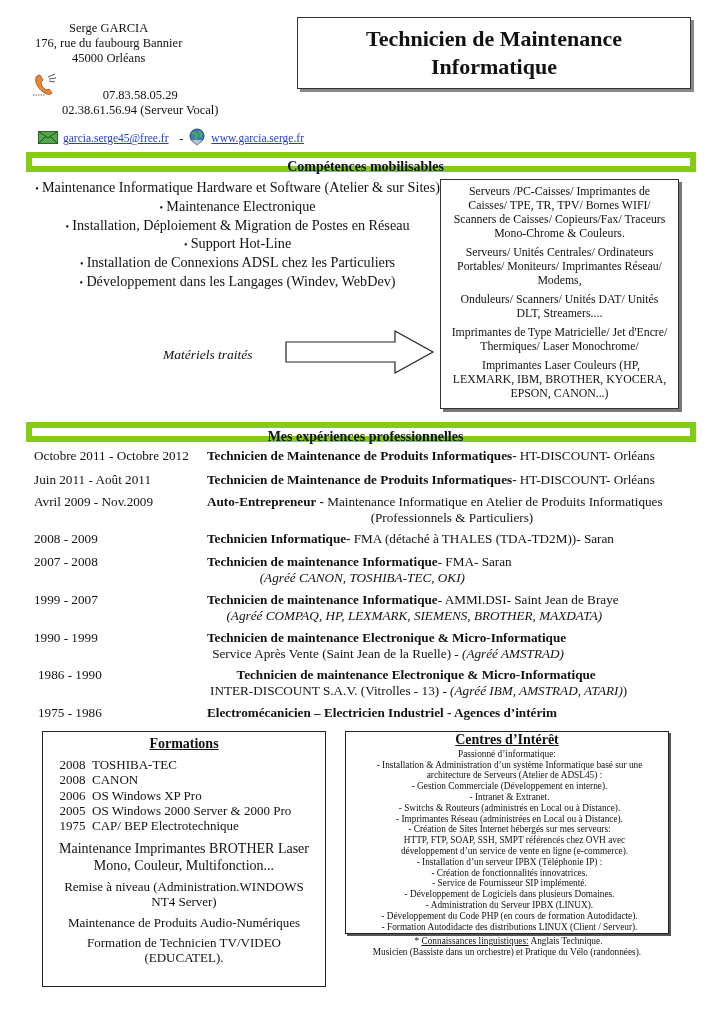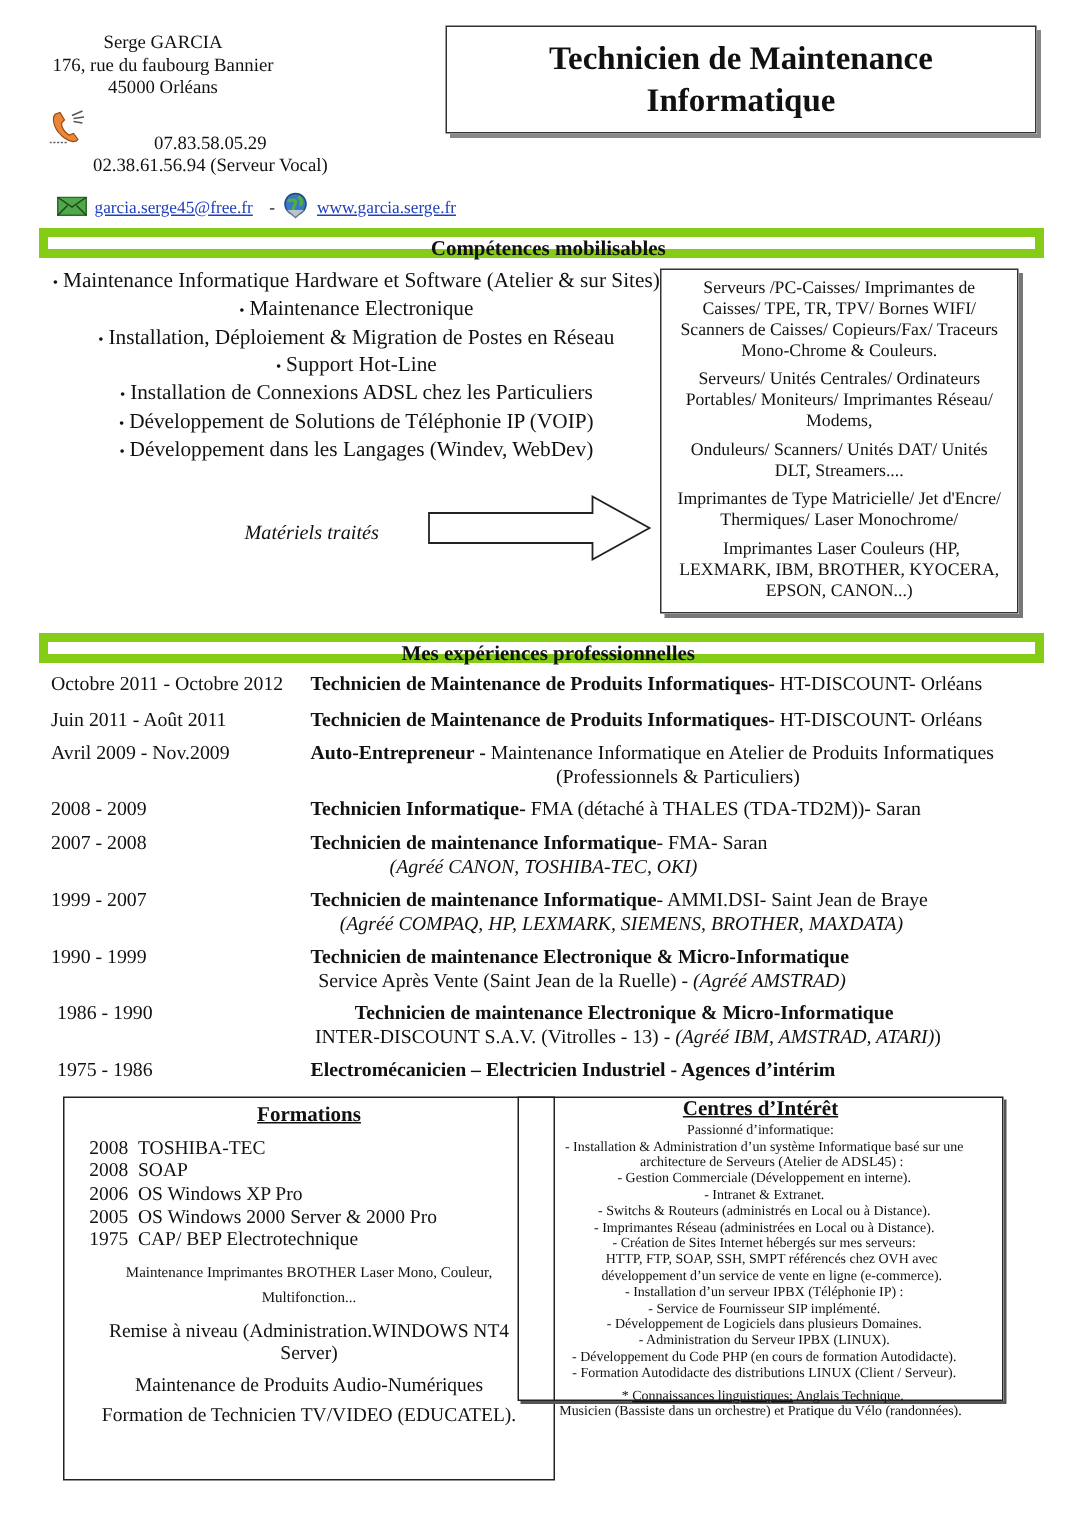--- a/index.html
+++ b/index.html
@@ -16,21 +16,21 @@
   .skills { left: 32px; top: 179px; font-size: 14.2px; line-height: 16.8px; }
   .skills div { white-space: nowrap; }
   .skills .dot { display: inline-block; width: 10px; font-size: 10px; }
   .mat-box { left: 440px; top: 179px; width: 239px; height: 230px; border: 1px solid #333;
              box-shadow: 3px 3px 0 #777; box-sizing: border-box; padding: 4px 8px; font-size: 11.8px; line-height: 14px; }
   .mat-box p { margin: 0 0 5px 0; }
   .mat-label { left: 163px; top: 347px; font-style: italic; font-size: 13.5px; }
   .exp { left: 34px; font-size: 13.2px; line-height: 16px; white-space: nowrap; }
   .exp-col2 { position: absolute; left: 173px; top: 0; }
   .sub { display: block; }
-  .form-box { left: 42px; top: 731px; width: 328px; height: 256px; border: 1px solid #222; box-sizing: border-box;
+  .form-box { left: 42px; top: 731px; width: 284px; height: 256px; border: 1px solid #222; box-sizing: border-box;
               padding: 4px 10px; font-size: 13px; line-height: 15.2px; }
   .form-box .h { font-weight: bold; text-decoration: underline; font-size: 14px; margin-bottom: 6px; }
   .form-row { display: flex; }
   .form-row .y { width: 39px; }
   .form-box p { margin: 5px 0 0 0; }
   .ci-box { left: 345px; top: 731px; width: 324px; height: 203px; border: 1px solid #222; box-sizing: border-box;
             box-shadow: 2px 2px 0 #555; padding: 3px 9px; font-size: 9.3px; line-height: 10.8px; }
   .ci-box .h { font-weight: bold; text-decoration: underline; font-size: 14px; margin-bottom: 3px; }
   .ci-item { padding-left: 5px; white-space: nowrap; }
   .ci-cont { padding-left: 15px; white-space: nowrap; }
@@ -82,21 +82,20 @@
 </div>
 
 <div class="abs section-bar" style="top:152px;">Compétences mobilisables</div>
 
 <div class="abs skills">
   <div><span class="dot">•</span><span>Maintenance Informatique Hardware et Software (Atelier &amp; sur Sites)</span></div>
   <div><span class="dot">•</span><span>Maintenance Electronique</span></div>
   <div><span class="dot">•</span><span>Installation, Déploiement &amp; Migration de Postes en Réseau</span></div>
   <div><span class="dot">•</span><span>Support Hot-Line</span></div>
   <div><span class="dot">•</span><span>Installation de Connexions ADSL chez les Particuliers</span></div>
-  <div><span class="dot">•</span><span>Développement de Solutions de Téléphonie IP (VOIP)</span></div>
   <div><span class="dot">•</span><span>Développement dans les Langages (Windev, WebDev)</span></div>
 </div>
 
 <div class="abs mat-label">Matériels traités</div>
 <div class="abs" style="left:285px; top:330px;">
   <svg width="150" height="44" viewBox="0 0 150 44">
     <path d="M1 12 L110 12 L110 1 L148 22 L110 43 L110 32 L1 32 Z" fill="#fff" stroke="#222" stroke-width="1.2"></path>
   </svg>
 </div>
 
@@ -153,53 +152,54 @@
 </div>
 
 <div class="abs form-box">
   <div class="h">Formations</div>
   <div class="form-row">
       <span class="y">2008</span>
       <span>TOSHIBA-TEC</span>
     </div>
   <div class="form-row">
       <span class="y">2008</span>
-      <span>SOAP</span>
+      <span>CANON</span>
     </div>
   <div class="form-row">
       <span class="y">2006</span>
       <span>OS Windows XP Pro</span>
     </div>
   <div class="form-row">
       <span class="y">2005</span>
       <span>OS Windows 2000 Server &amp; 2000 Pro</span>
     </div>
   <div class="form-row">
       <span class="y">1975</span>
       <span>CAP/ BEP Electrotechnique</span>
     </div>
-  <p style="font-size:10px; line-height:17px; margin-top:7px;">Maintenance Imprimantes BROTHER Laser Mono, Couleur, Multifonction...</p>
+  <p style="font-size:14px; line-height:17px; margin-top:7px;">Maintenance Imprimantes BROTHER Laser Mono, Couleur, Multifonction...</p>
   <p>Remise à niveau (Administration.WINDOWS NT4 Server)</p>
   <p>Maintenance de Produits Audio-Numériques</p>
   <p>Formation de Technicien TV/VIDEO (EDUCATEL).</p>
 </div>
 
 <div class="abs ci-box">
   <div class="h">Centres d’Intérêt</div>
   <div>Passionné d’informatique:</div>
   <div class="ci-item">- Installation &amp; Administration d’un système Informatique basé sur une</div>
   <div class="ci-cont">architecture de Serveurs  (Atelier de ADSL45) :</div>
   <div class="ci-item">- Gestion Commerciale (Développement en interne).</div>
   <div class="ci-item">- Intranet &amp; Extranet.</div>
   <div class="ci-item">- Switchs &amp; Routeurs (administrés en Local ou à Distance).</div>
   <div class="ci-item">- Imprimantes Réseau (administrées en Local ou à Distance).</div>
   <div class="ci-item">- Création de Sites Internet hébergés sur mes serveurs:</div>
   <div class="ci-cont">HTTP, FTP, SOAP, SSH, SMPT référencés chez OVH  avec</div>
   <div class="ci-cont">développement d’un service de vente en ligne (e-commerce).</div>
   <div class="ci-item">- Installation d’un serveur IPBX (Téléphonie IP) :</div>
+  <div class="ci-item">- Création de fonctionnalités innovatrices.</div>
   <div class="ci-item">- Service de Fournisseur SIP implémenté.</div>
   <div class="ci-item">- Développement de Logiciels dans plusieurs Domaines.</div>
   <div class="ci-item">- Administration du Serveur IPBX (LINUX).</div>
   <div class="ci-item">- Développement du Code PHP (en cours de formation Autodidacte).</div>
   <div class="ci-item">- Formation Autodidacte des distributions LINUX (Client / Serveur).</div>
   <div style="margin-top:4px; padding-left:3px;">
     <span style="white-space:pre;">* </span><u>Connaissances linguistiques:</u><span style="white-space:pre;"> Anglais Technique.</span>
   </div>
   <div style="white-space:nowrap;">Musicien (Bassiste dans un orchestre) et Pratique du Vélo (randonnées).</div>
 </div>

